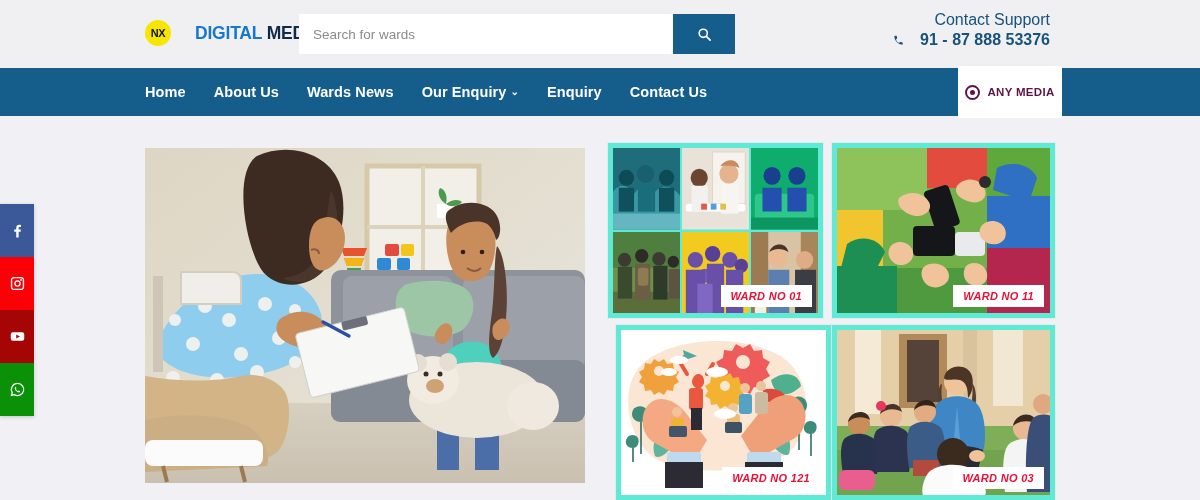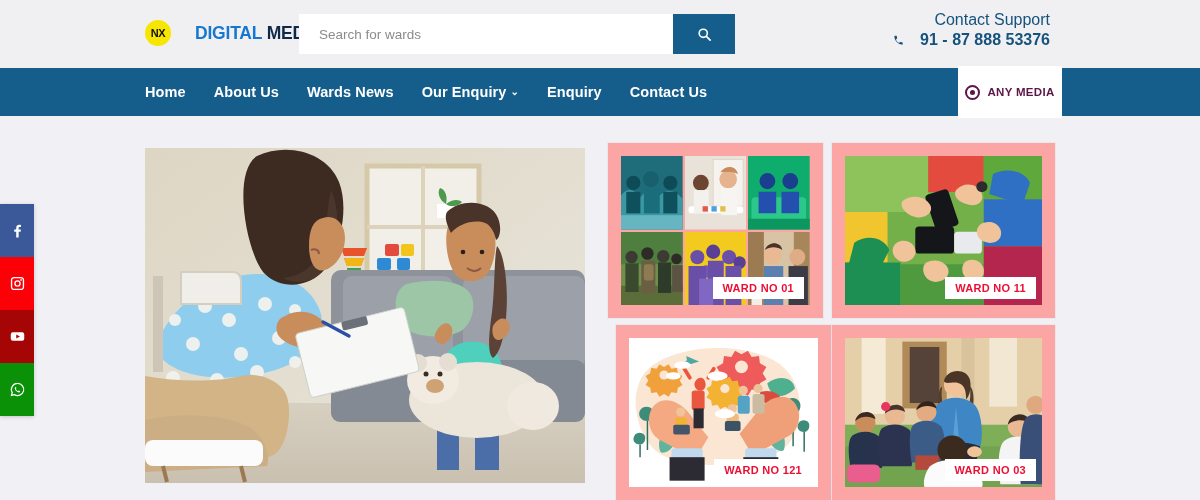--- a/index.html
+++ b/index.html
@@ -30,21 +30,21 @@
   .logo-text { font-size: 17.5px; font-weight: bold; letter-spacing: -0.2px; }
   .logo-text .w1 { color: #1577cf; }
   .logo-text .w2 { color: #0e2a47; }
 
   .search-wrap {
     position: absolute; left: 299px; top: 14px;
     display: flex; height: 40px; width: 436px;
   }
   .search-input {
     flex: 1; border: none; outline: none; background: #ffffff;
-    padding: 0 20px; font-size: 13.5px; color: #333;
+    padding: 0 14px; font-size: 13.5px; color: #333;
     font-family: "Liberation Sans", sans-serif;
   }
   .search-input::placeholder { color: #8b8b8b; }
   .search-btn {
     width: 62px; background: #155d8a; border: none; cursor: pointer;
     display: flex; align-items: center; justify-content: center;
   }
   .search-btn svg { width: 15px; height: 15px; }
 
   .support {
@@ -98,22 +98,23 @@
 
   
   .hero {
     position: absolute; left: 145px; top: 148px; width: 440px; height: 335px;
     overflow: hidden; background: #d9d4c6;
   }
   .right-col {
     position: absolute; left: 608px; top: 143px; width: 447px; height: 357px;
   }
   .gcard {
-    position: absolute; background: #fca5a5; padding: 13px;
+    position: absolute; background: #5eead4; padding: 5px;
     box-shadow: 0 0 0 1px rgba(0,0,0,.03);
+    font-style: italic;
   }
   .g1 { left: 0;   top: 0;   width: 215px; height: 175px; }
   .g2 { left: 224px; top: 0; width: 223px; height: 175px; }
   .g3 { left: 8px;   top: 182px; width: 215px; height: 175px; }
   .g4 { left: 224px; top: 182px; width: 223px; height: 175px; }
   .gbody { position: relative; width: 100%; height: 100%; overflow: hidden; }
   .ward-tag {
     position: absolute; right: 6px; bottom: 6px;
     background: #ffffff; color: #ec0f35;
     font-size: 11px; font-weight: bold; letter-spacing: 0.3px;

